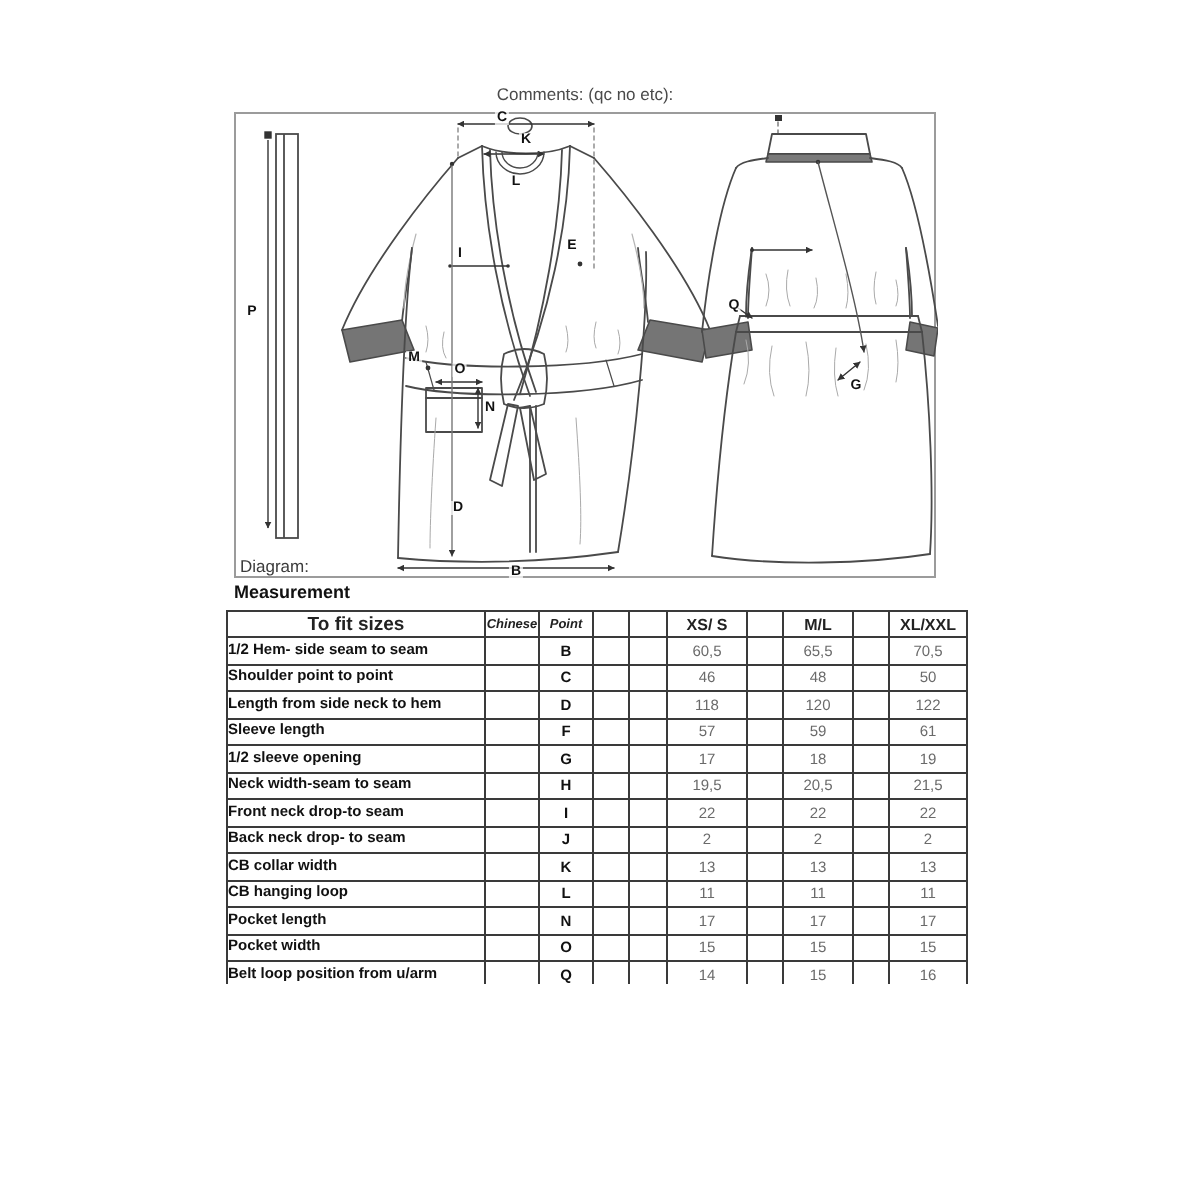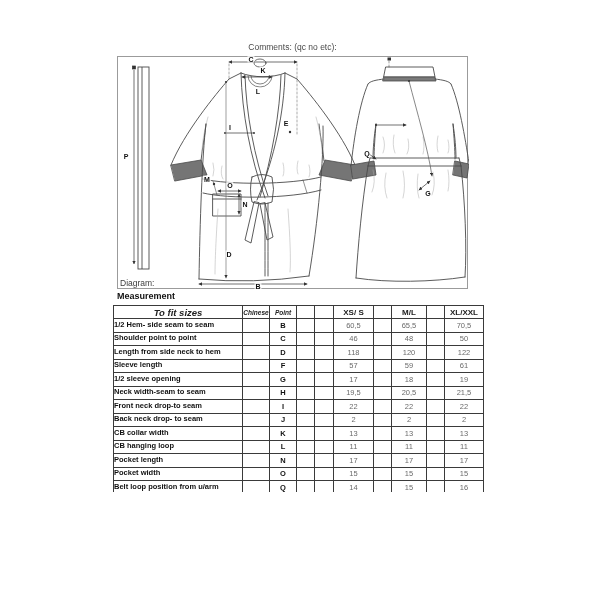--- a/index.html
+++ b/index.html
@@ -16,21 +16,21 @@
 
   .pt{position:absolute;transform:translate(-50%,-50%);font-size:7px;font-weight:bold;
       color:#111;line-height:1;background:rgba(255,255,255,.75);padding:0 1px;z-index:3;}
 
   .measure-title{position:absolute;left:117px;top:291px;font-size:9px;font-weight:bold;color:#111;}
 
   table.spec{position:absolute;left:113px;top:305px;width:370px;border-collapse:collapse;
              table-layout:fixed;}
   table.spec td,table.spec th{border:1px solid #3a3a3a;padding:0;overflow:hidden;}
   table.spec th{font-weight:bold;}
-  th.h-fit{font-size:9.5px;font-style:italic;text-align:center;}
+  th.h-fit{font-size:9.5px;text-align:center;}
   th.h-sm{font-size:6.5px;font-style:italic;text-align:center;}
   th.h-size{font-size:8px;font-style:normal;}
   tr{height:13.5px;}
   tr.hdr{height:13px;}
   tr.tall{height:19px;}
   td.label{font-size:7.5px;font-weight:bold;padding:0 1px 0 2px;line-height:1.15;color:#111;}
   td.point{font-size:7.5px;font-weight:bold;text-align:center;color:#111;}
   td.val{font-size:7.5px;text-align:center;color:#6a6a6a;}
   td.sp,td.chinese{font-size:7px;}
 </style>

